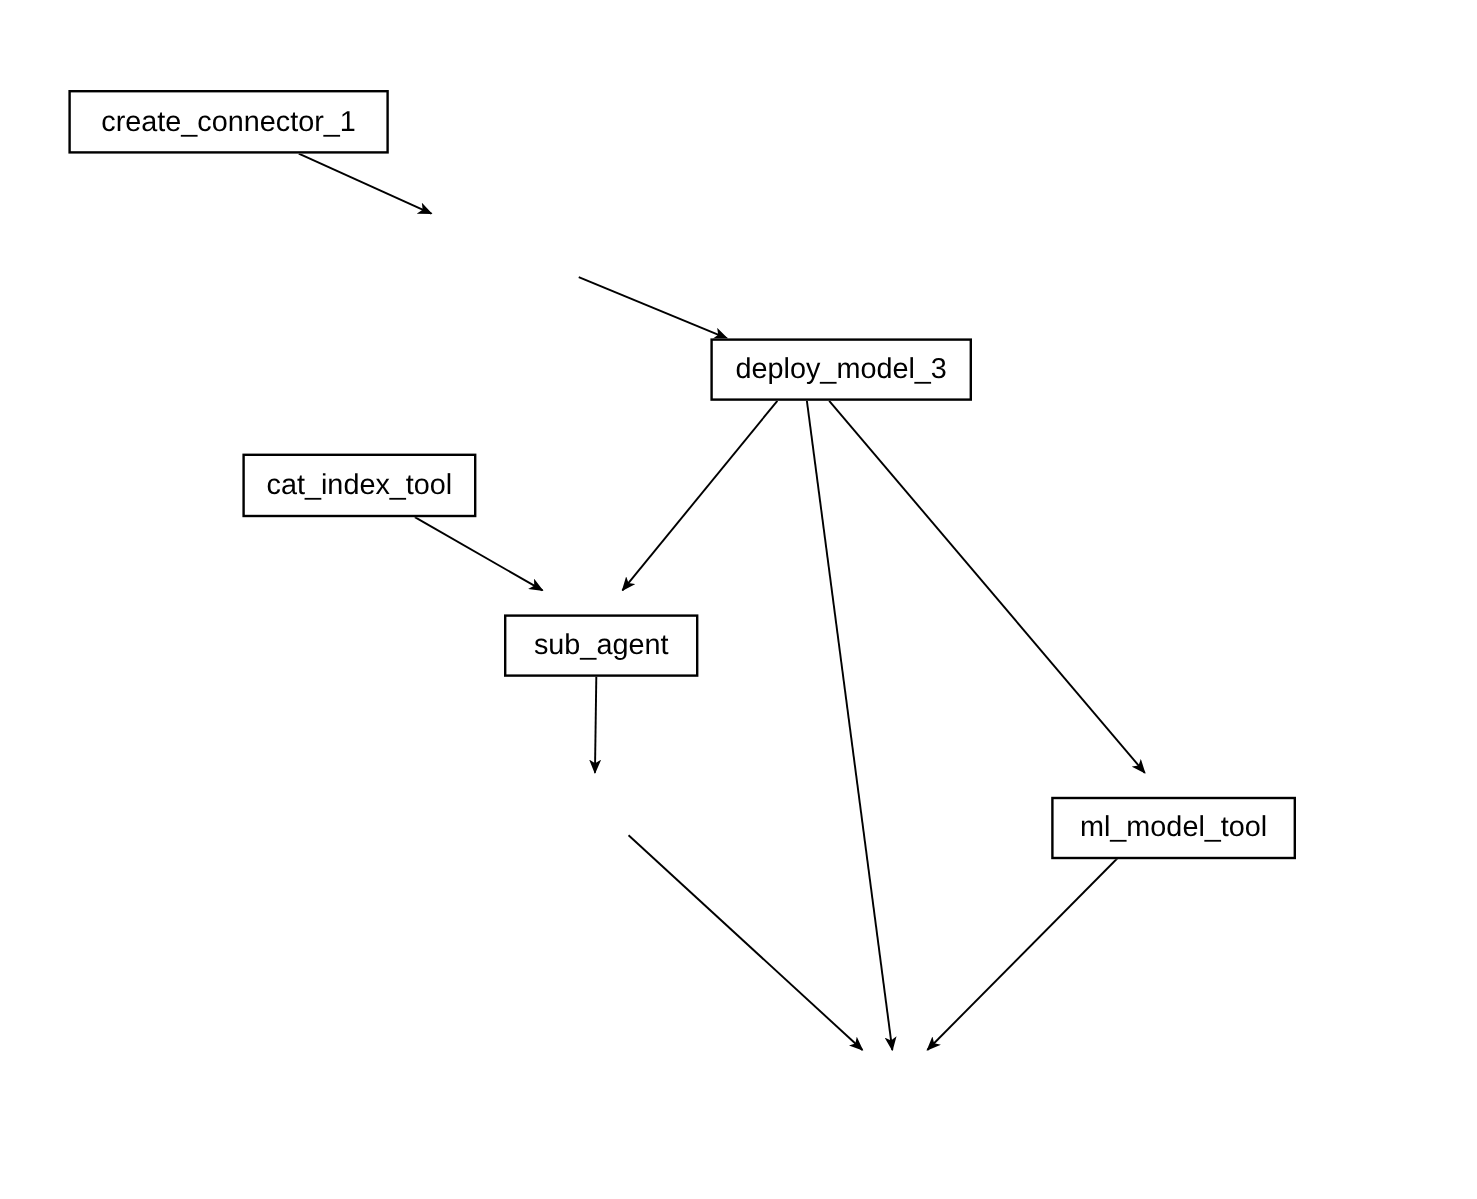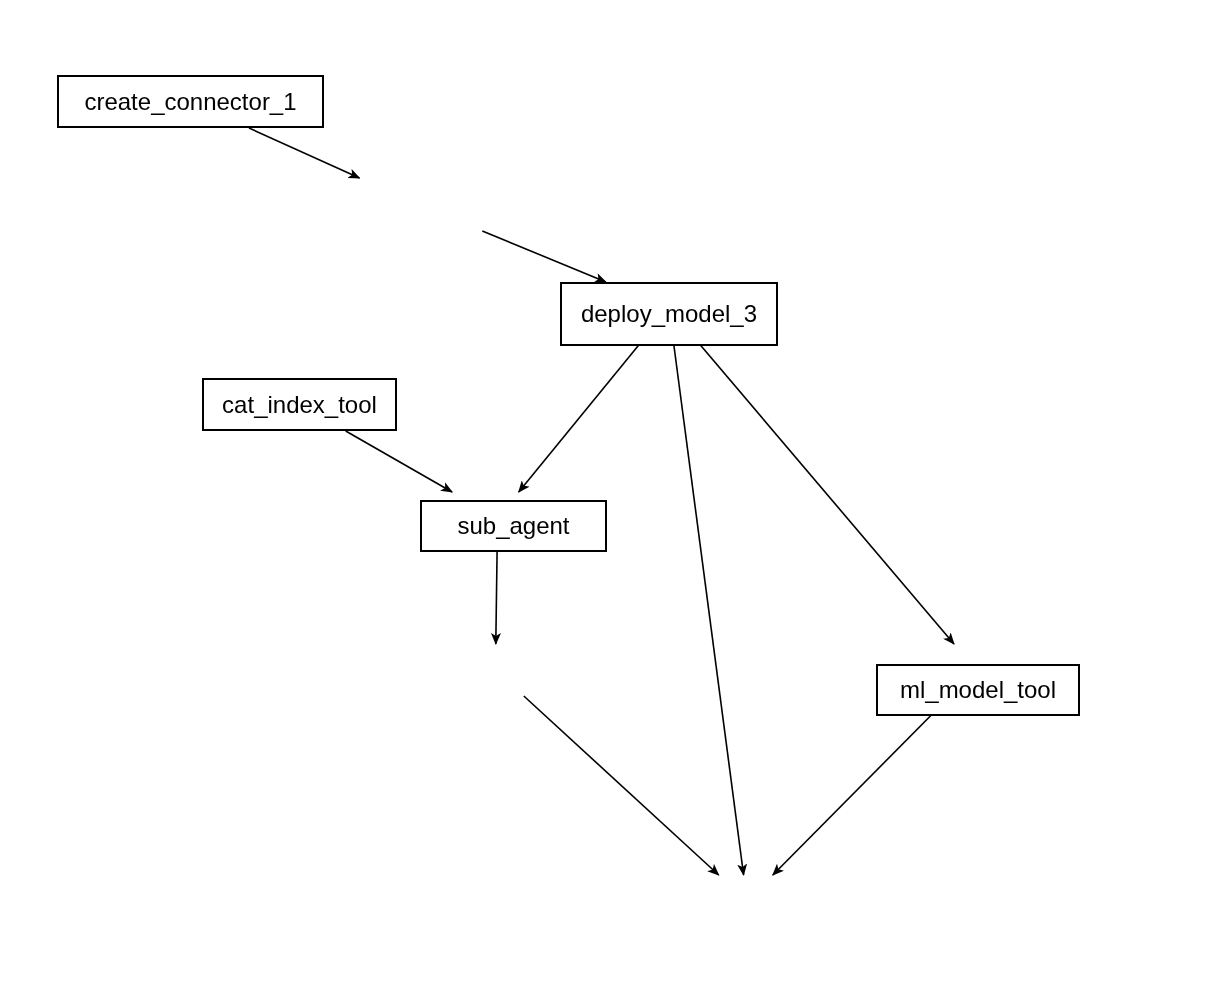--- a/index.html
+++ b/index.html
@@ -57,23 +57,23 @@
         <line x1="345.7" y1="431.0" x2="452.1" y2="492.0" stroke="#000000" stroke-width="1.6" marker-end="url(#arrowhead)"></line>
         <line x1="497.2" y1="544.0" x2="495.8" y2="644.0" stroke="#000000" stroke-width="1.6" marker-end="url(#arrowhead)"></line>
         <line x1="523.8" y1="696.0" x2="718.7" y2="875.0" stroke="#000000" stroke-width="1.6" marker-end="url(#arrowhead)"></line>
         <line x1="950.2" y1="696.0" x2="772.8" y2="875.0" stroke="#000000" stroke-width="1.6" marker-end="url(#arrowhead)"></line>
       </g>
   </svg>
 
   <div class="node" style="left:57px;top:75px;width:267px;height:53px">create_connector_1</div>
 
 
-  <div class="node" style="left:560px;top:282px;width:218px;height:64px">deploy_model_3</div>
+  <div class="node" style="left:592px;top:282px;width:218px;height:52px">deploy_model_3</div>
 
   <div class="node" style="left:202px;top:378px;width:195px;height:53px">cat_index_tool</div>
 
-  <div class="node" style="left:420px;top:500px;width:187px;height:52px">sub_agent</div>
+  <div class="node" style="left:420px;top:512px;width:162px;height:52px">sub_agent</div>
 
 
   <div class="node" style="left:876px;top:664px;width:204px;height:52px">ml_model_tool</div>
 
 
 </div>
 
 </body></html>

